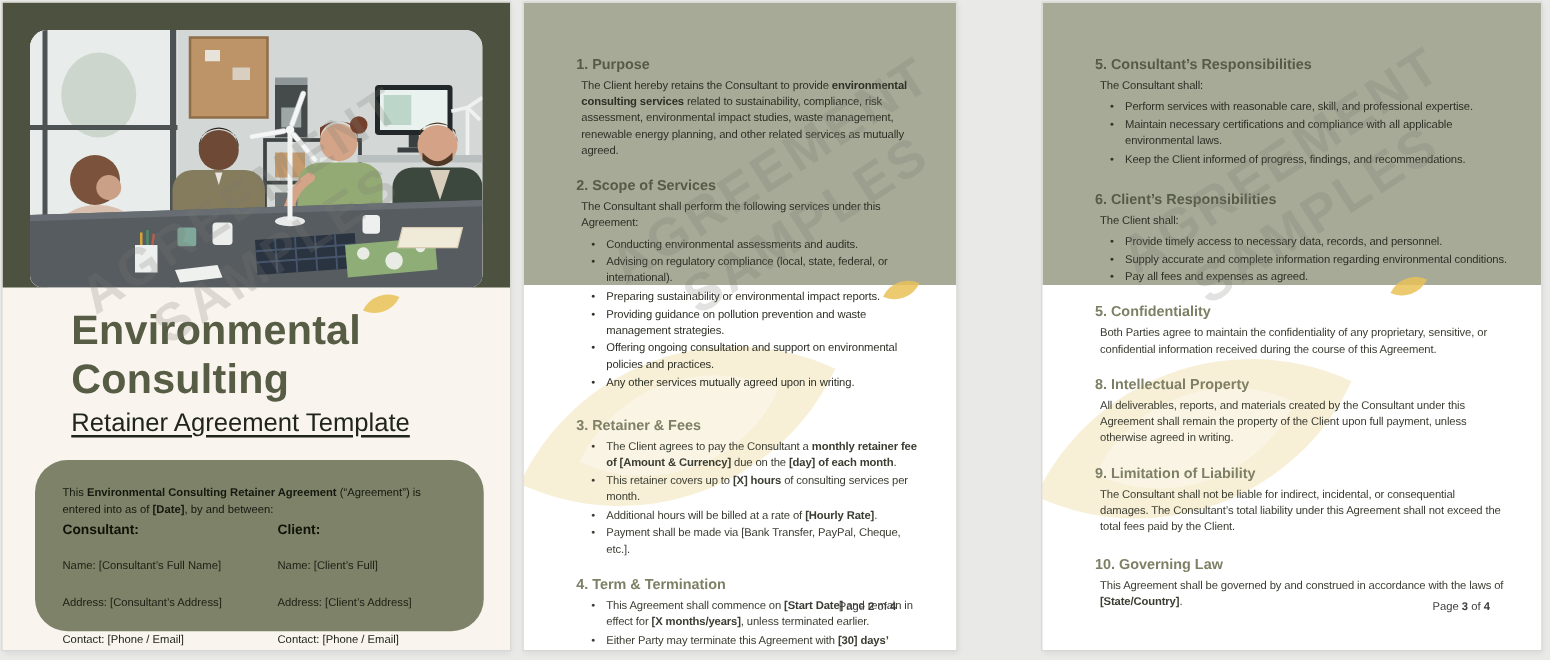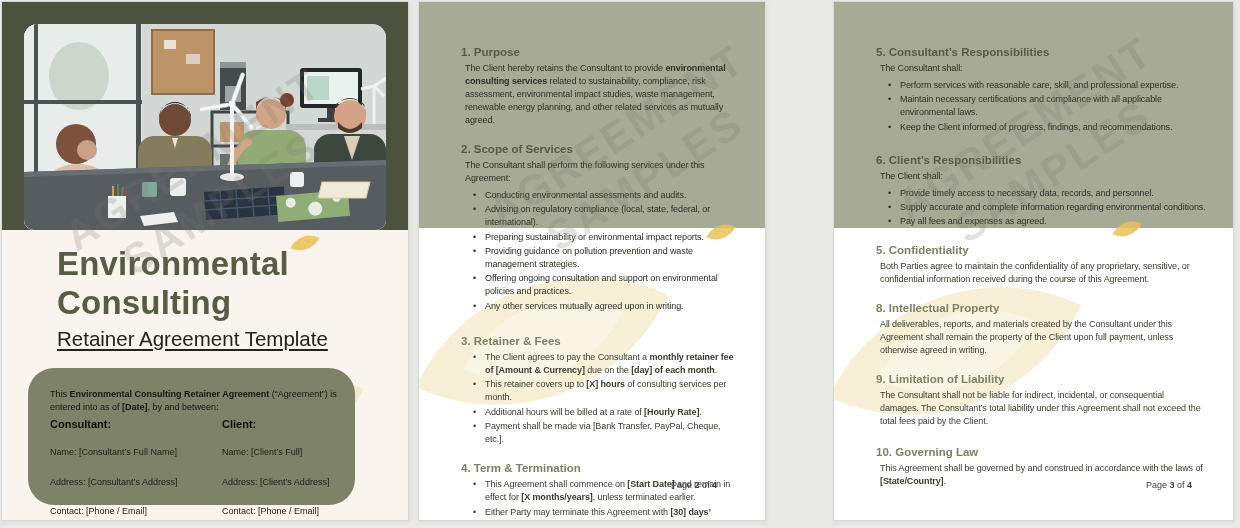--- a/index.html
+++ b/index.html
@@ -11,21 +11,21 @@
   .page2{left:419px;width:346px;}
   .page3{left:834px;width:399px;}
 
   
   .cover-header{position:absolute;left:0;top:0;right:0;height:228px;background:#4d513f;}
   .cover-photo{position:absolute;left:22px;top:22px;width:362px;height:206px;
                border-radius:14px 14px 10px 10px;overflow:hidden;background:#d3d8d7;}
   .cover-title{position:absolute;left:55px;top:242px;z-index:2;}
   .title-line{font-size:33px;font-weight:bold;color:#575c44;line-height:39px;letter-spacing:.2px;}
   .subtitle{margin-top:5px;font-size:20.5px;color:#20251b;text-decoration:underline;text-underline-offset:3px;}
-  .info-box{position:absolute;left:26px;top:366px;width:327px;height:137px;background:#7e8268;
+  .info-box{position:absolute;left:26px;top:366px;width:359px;height:137px;background:#7e8268;
             border-radius:26px;padding:20px 18px 0 22px;box-sizing:border-box;z-index:2;}
   .info-intro{font-size:9px;line-height:13px;color:#14180e;margin:0;}
   .cols{display:flex;margin-top:4px;}
   .col1{width:172px;}
   .col2{flex:1;}
   .col-label{font-size:11px;font-weight:bold;color:#0e1207;margin-bottom:3px;}
   .info-line{font-size:9px;line-height:14.5px;color:#1b1f13;margin-top:15px;}
   .info-together{font-size:9px;line-height:15px;color:#1b1f13;margin:0;}
   .b{font-weight:bold;}
 

